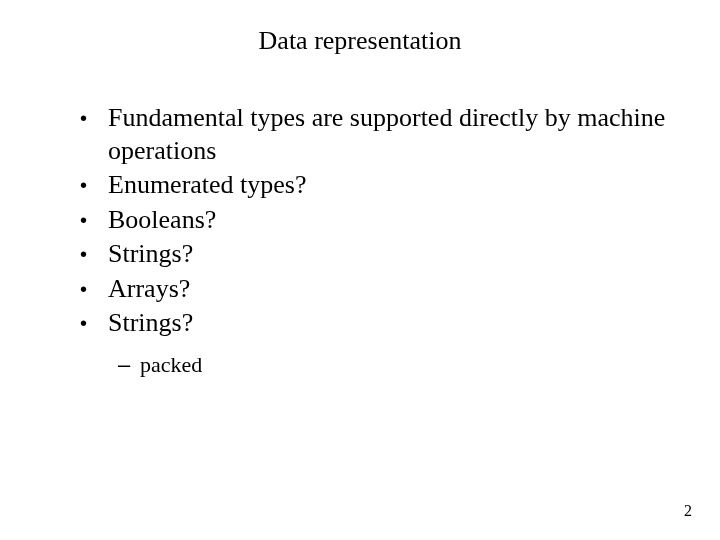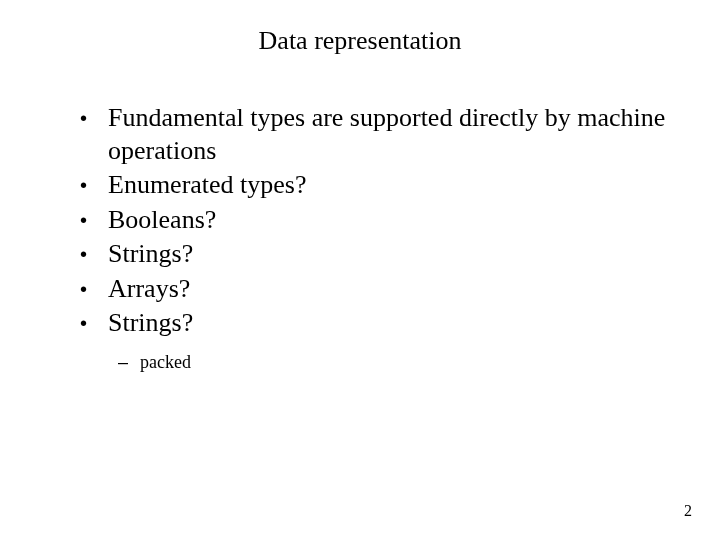--- a/index.html
+++ b/index.html
@@ -39,21 +39,21 @@
     color: #000;
     font-family: Arial, sans-serif;
   }
   ul.sub {
     list-style: none;
     padding-left: 68px;
     margin-top: 10px;
   }
   ul.sub > li {
     position: relative;
-    font-size: 18px;
+    font-size: 22px;
     line-height: 1.35;
     padding-left: 22px;
   }
   ul.sub > li::before {
     content: "–";
     position: absolute;
     left: 0;
     top: 0;
     font-family: Arial, sans-serif;
   }

